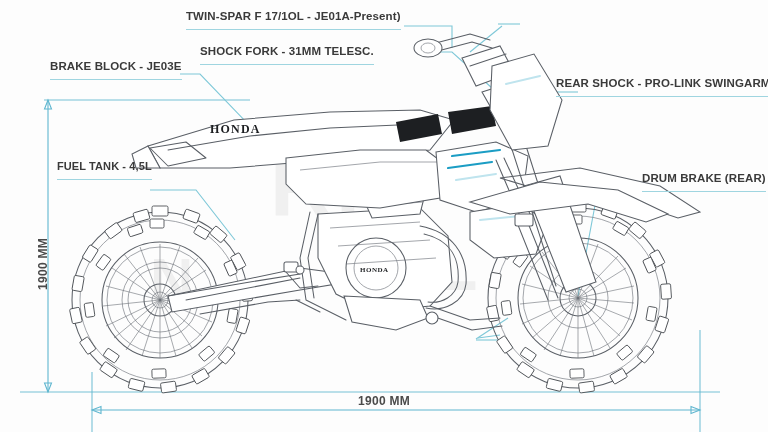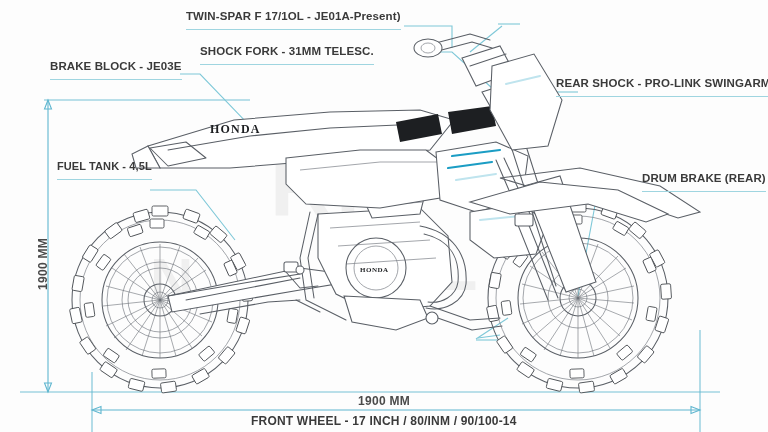--- a/index.html
+++ b/index.html
@@ -360,15 +360,14 @@
 
   <div class="label small" style="left:57px;top:160px;">FUEL TANK - 4,5L</div>
 
   <div class="label" style="left:598px;top:172px;margin-left:44px;">DRUM BRAKE (REAR)</div>
 
 
   <div class="dim-text vertical" style="left:36px;top:290px;">1900 MM</div>
 
   <div class="dim-text" style="left:352px;top:394px;background:#fdfdfd;padding:0 6px;">1900 MM</div>
 
-  <div class="bottom-note" style="left:251px;top:414px;">FRONT WHEEL - 17 INCH / 80/INM /  90/100-14</div>
 
 </div>
 
 </body></html>

